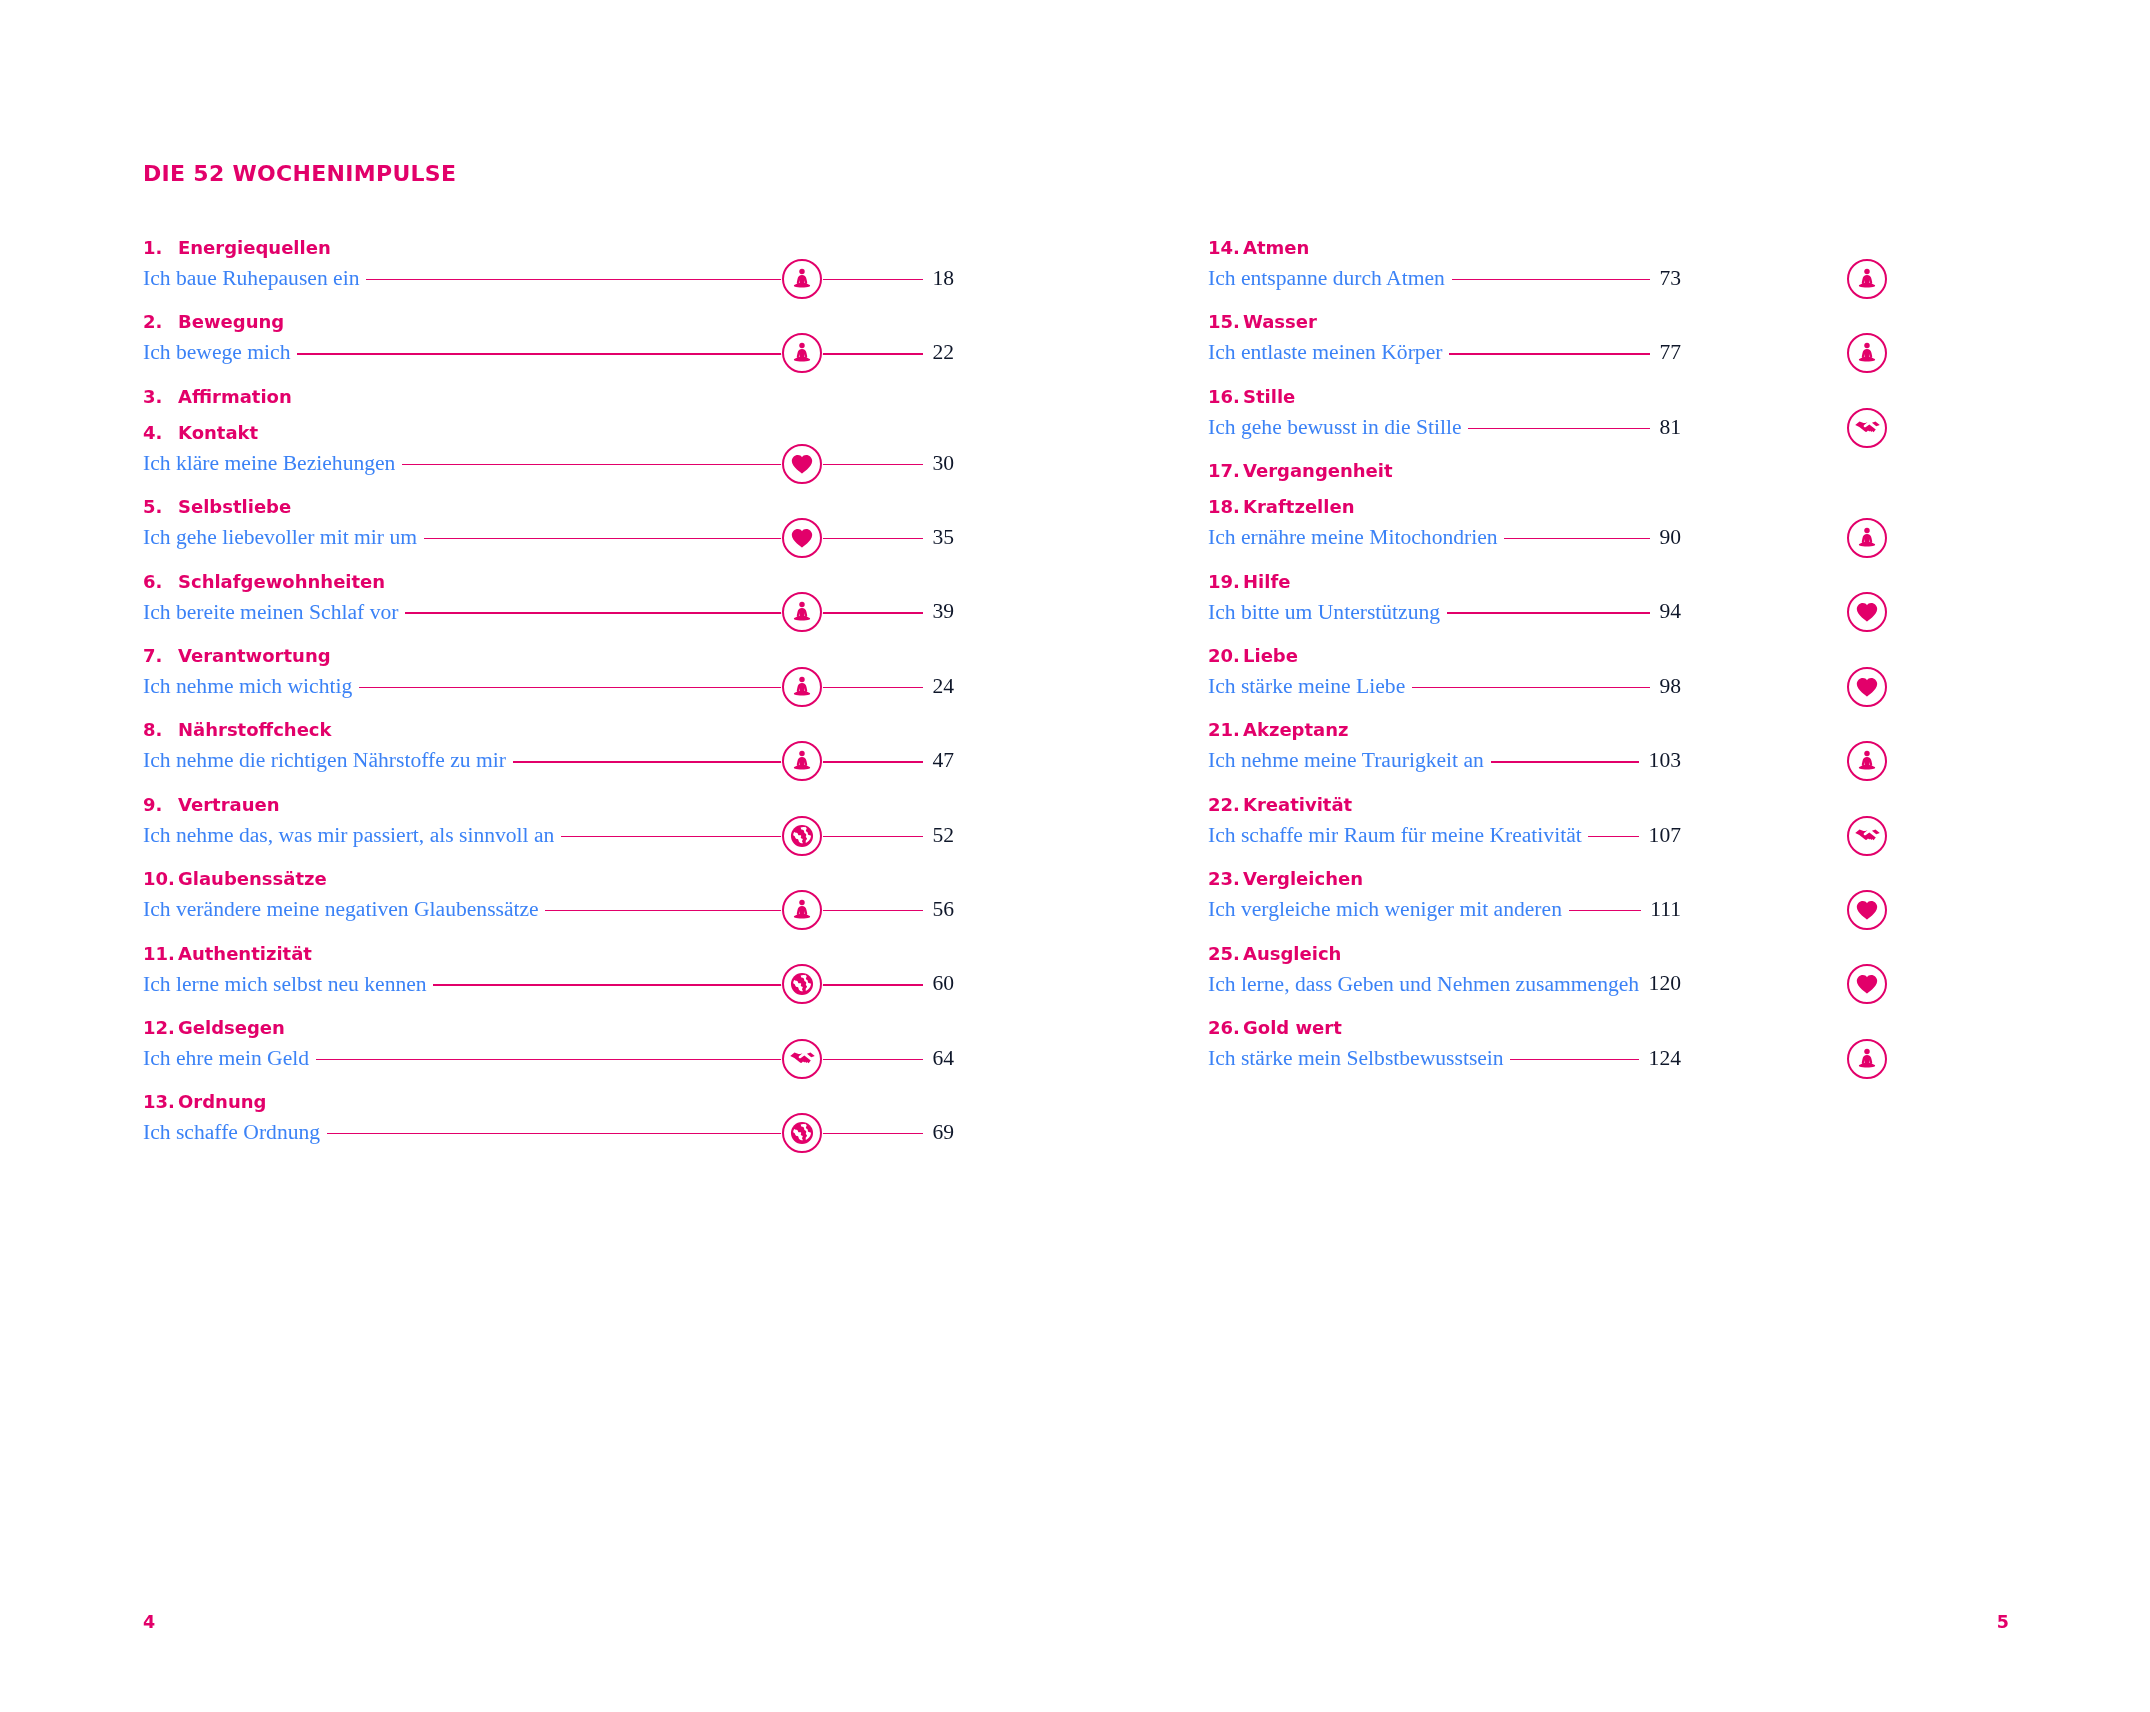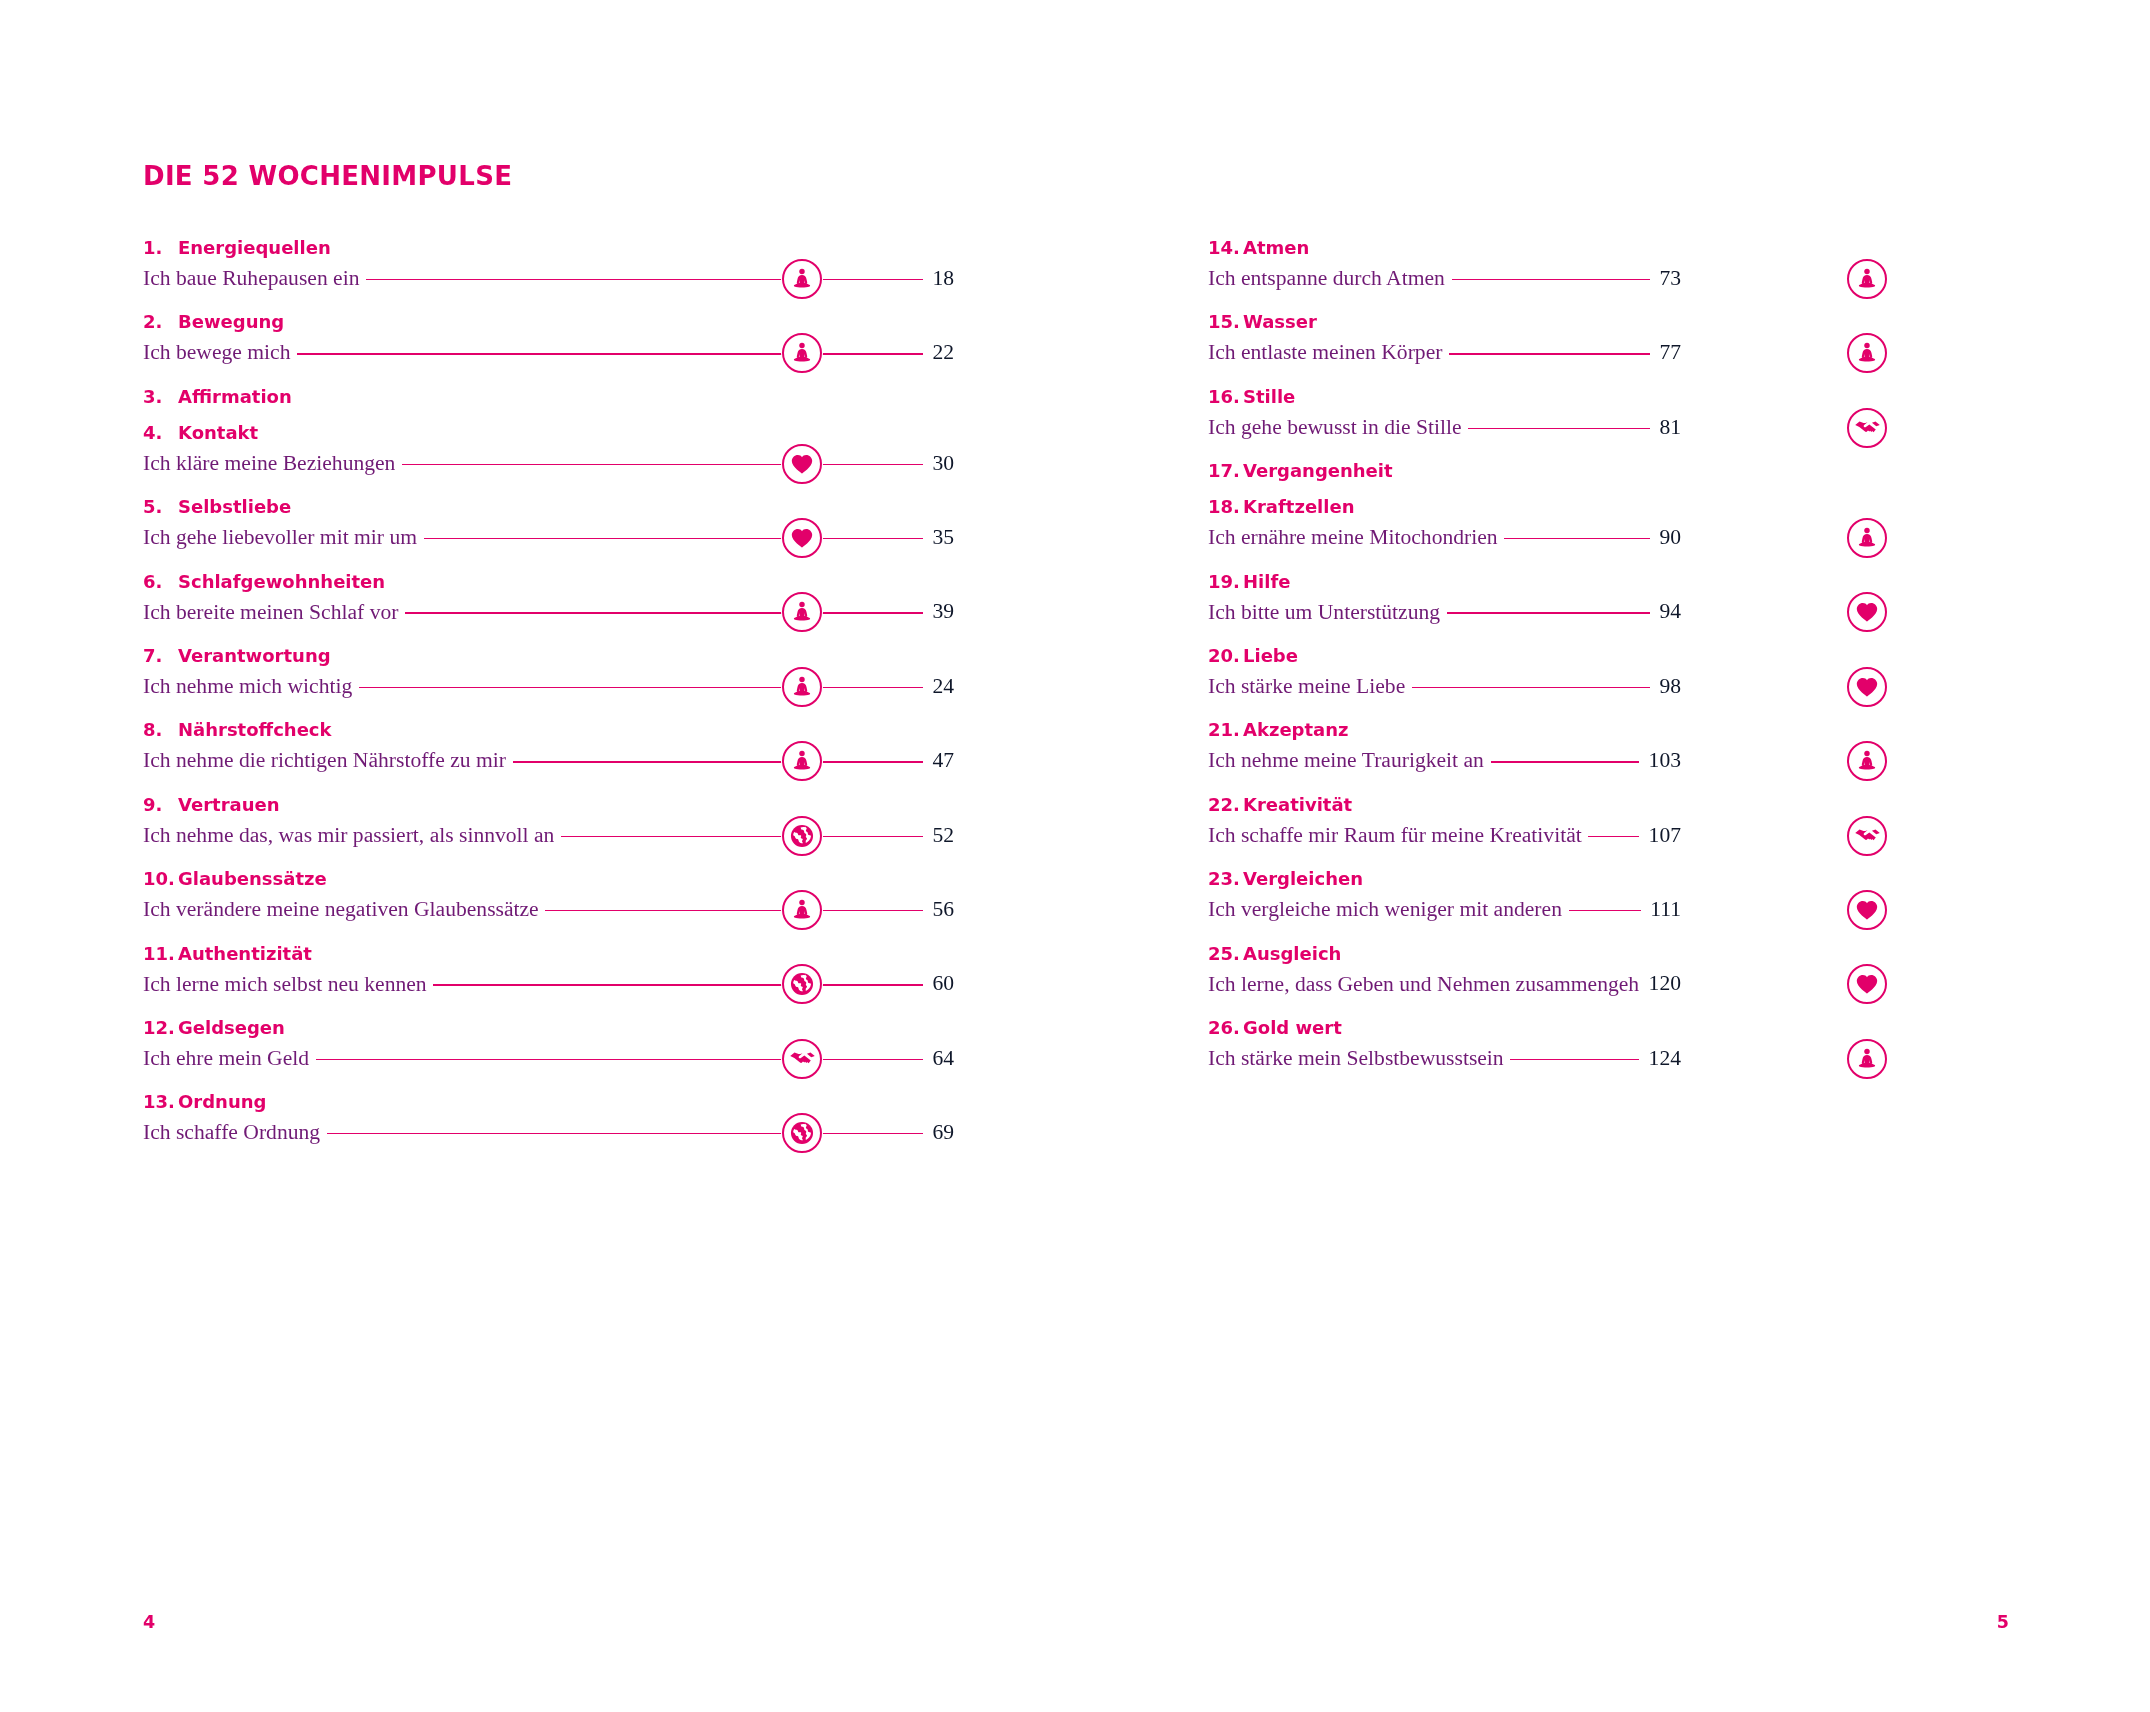--- a/index.html
+++ b/index.html
@@ -21,21 +21,21 @@
     background: #ffffff;
   }
 
   
   .toc-title {
     position: absolute;
     left: 143px;
     top: 161px;
     font-family: "DejaVu Sans", sans-serif;
     font-weight: bold;
-    font-size: 26px;
+    font-size: 22px;
     letter-spacing: 0.3px;
     color: #e2006a;
     text-transform: uppercase;
   }
 
   
   .columns {
     position: absolute;
     left: 0;
     top: 237px;
@@ -74,21 +74,21 @@
 
   .entry-row {
     position: relative;
     display: flex;
     align-items: center;
     height: 35px;
   }
   .entry-sub {
     font-family: "Liberation Serif", serif;
     font-size: 21.6px;
-    color: #701a75;
+    color: #3b82f6;
     white-space: nowrap;
     background: #ffffff;
     padding-right: 6.7px;
     position: relative;
     z-index: 2;
     line-height: 1;
   }
   .rule {
     position: absolute;
     left: 0;

